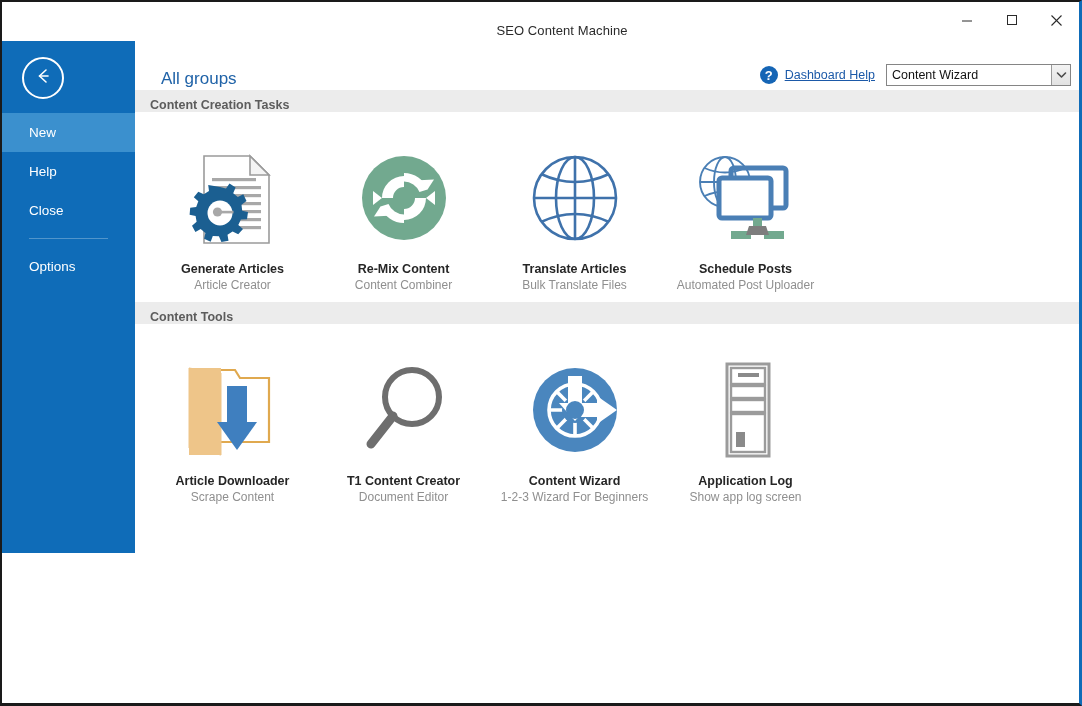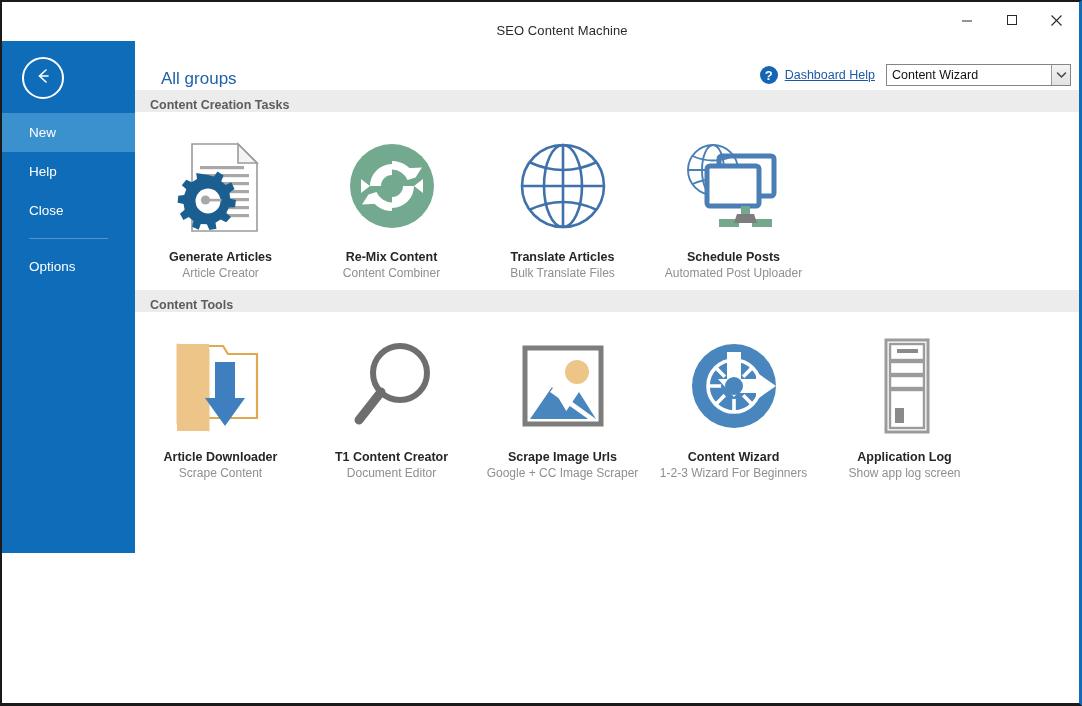--- a/index.html
+++ b/index.html
@@ -162,21 +162,21 @@
     align-items: flex-end;
     padding-left: 15px;
     font-size: 12.5px;
     font-weight: bold;
     color: #5c5c5c;
   }
   
   .tile-grid {
     display: flex;
     flex-wrap: wrap;
-    padding: 0;
+    padding: 12px;
   }
   .tile {
     width: 171px;
     padding-top: 18px;
     padding-bottom: 8px;
     display: flex;
     flex-direction: column;
     align-items: center;
     cursor: default;
   }
@@ -405,33 +405,20 @@
         <div class="tile-icon">
           <svg width="104" height="104" viewBox="0 0 104 104">
             <circle cx="60" cy="39" r="27" fill="none" stroke="#6e6e6e" stroke-width="6"></circle>
             <line x1="41" y1="58" x2="19" y2="86" stroke="#6e6e6e" stroke-width="9" stroke-linecap="round"></line>
           </svg>
         </div>
         <div class="tile-title">T1 Content Creator</div>
         <div class="tile-sub">Document Editor</div>
       </div>
 
-      <div class="tile">
-        <div class="tile-icon">
-          <svg width="104" height="104" viewBox="0 0 104 104">
-            <rect x="14" y="14" width="76" height="76" fill="#ffffff" stroke="#7d7d7d" stroke-width="5"></rect>
-            <circle cx="66" cy="38" r="12" fill="#eec589"></circle>
-            <path d="M19 85 L41 53 L60 85 Z" fill="#4a86be"></path>
-            <path d="M50 85 L68 58 L85 85 Z" fill="#4a86be"></path>
-            <path d="M42 54 L85 85 L80 87 L39 58 Z" fill="#ffffff"></path>
-          </svg>
-        </div>
-        <div class="tile-title">Scrape Image Urls</div>
-        <div class="tile-sub">Google + CC Image Scraper</div>
-      </div>
 
 
 
       <div class="tile">
         <div class="tile-icon">
           <svg width="104" height="104" viewBox="0 0 104 104">
             <circle cx="52" cy="52" r="42" fill="#4a86be"></circle>
             <g stroke="#ffffff" stroke-width="3.6" fill="none">
               <circle cx="52" cy="52" r="26"></circle>
               <line x1="52" y1="26" x2="52" y2="78"></line>

